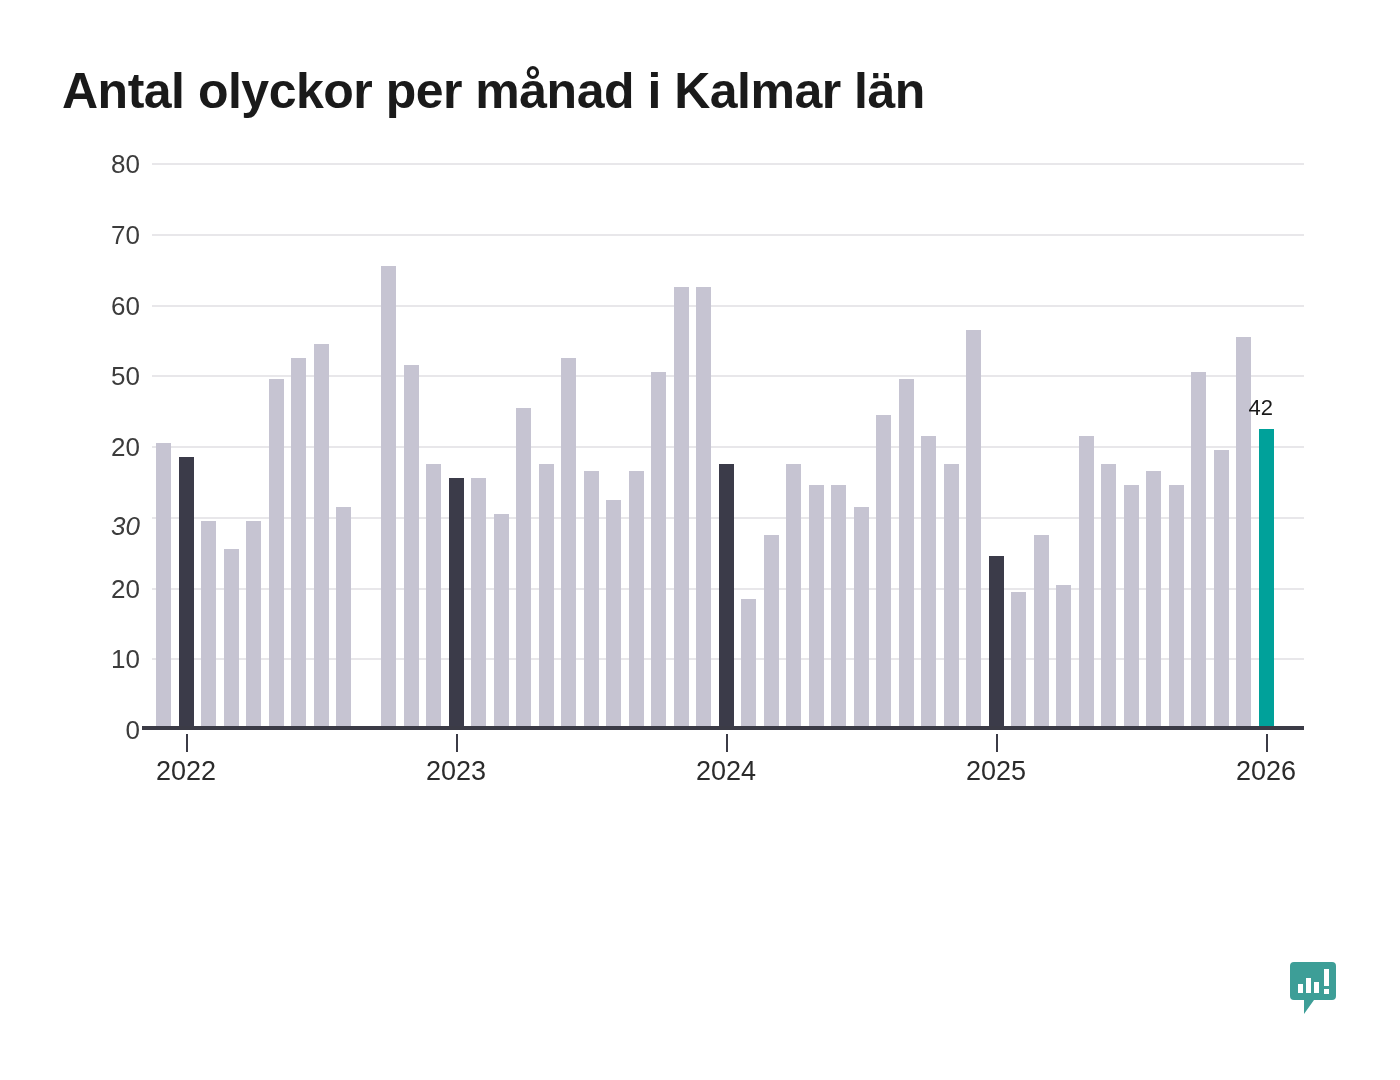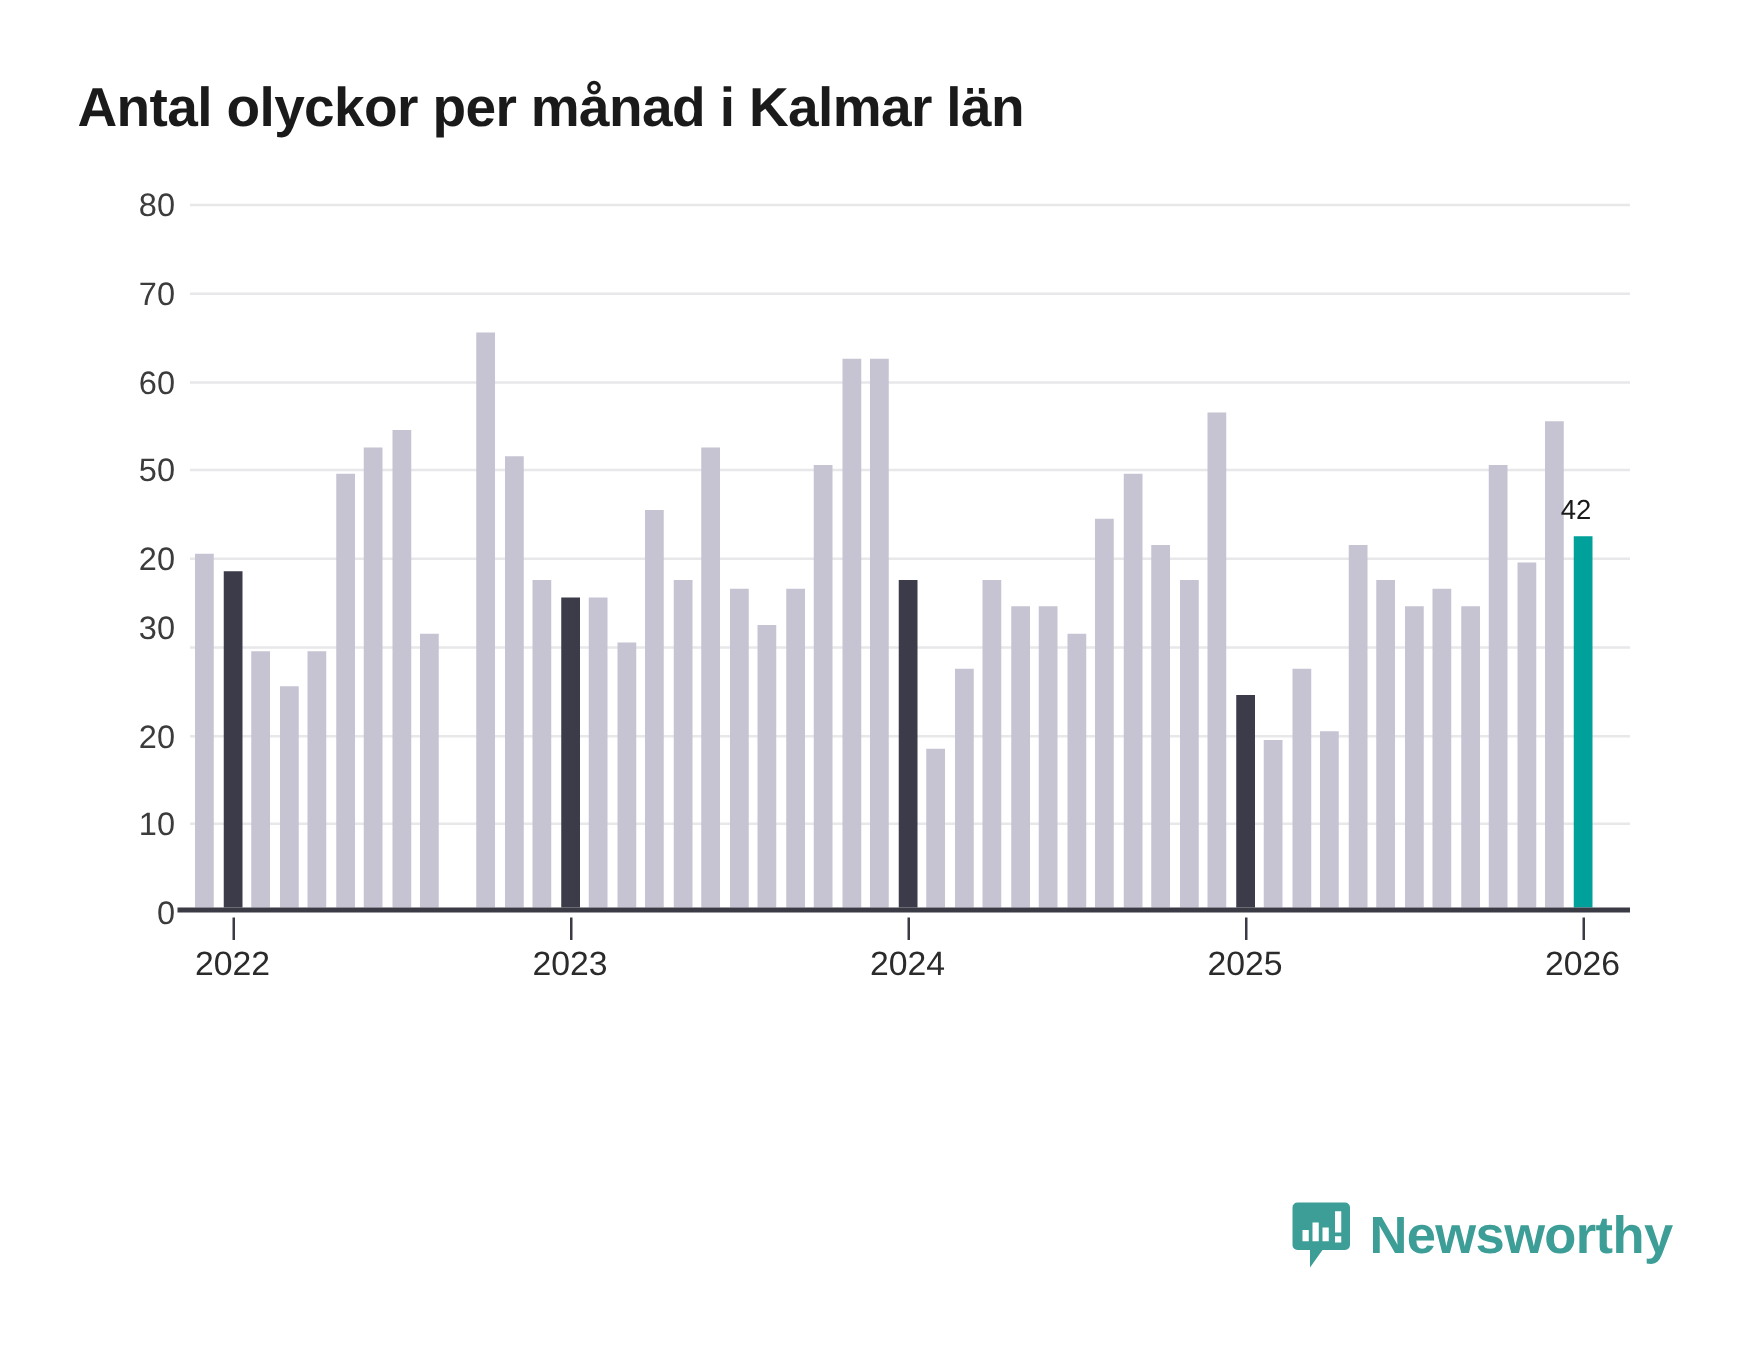--- a/index.html
+++ b/index.html
@@ -21,21 +21,21 @@
     width: 1400px;
     height: 1080px;
     box-sizing: border-box;
   }
 
   
   .chart-title {
     position: absolute;
     left: 62px;
     top: 62px;
-    font-size: 44px;
+    font-size: 50px;
     font-weight: 700;
     letter-spacing: -0.5px;
     color: #1a1a1a;
     white-space: nowrap;
   }
 
   
   .plot-wrap {
     position: absolute;
     left: 0;
@@ -174,21 +174,21 @@
 <div class="page">
 
   <div class="chart-title">Antal olyckor per månad i Kalmar län</div>
 
   <div class="plot-wrap">
 
     <div class="y-axis">
         <div class="y-tick-label" style="top: 570px;">0</div>
         <div class="y-tick-label" style="top: 499.25px; margin-left: 32px;">10</div>
         <div class="y-tick-label" style="top: 428.5px;">20</div>
-        <div class="y-tick-label" style="top: 342px;">30</div>
+        <div class="y-tick-label" style="top: 366px; font-style: italic;">30</div>
         <div class="y-tick-label" style="top: 287px;">20</div>
         <div class="y-tick-label" style="top: 216.25px;">50</div>
         <div class="y-tick-label" style="top: 145.5px;">60</div>
         <div class="y-tick-label" style="top: 74.75px;">70</div>
         <div class="y-tick-label" style="top: 4px;">80</div>
       </div>
 
     <div class="grid-area">
       <div class="gridline" style="top: 498.25px;"></div>
         <div class="gridline" style="top: 427.5px;"></div>
@@ -273,16 +273,15 @@
     <span class="logo-mark">
       <svg width="50" height="56" viewBox="0 0 50 56" xmlns="http://www.w3.org/2000/svg">
         <path d="M6 2 H44 A4 4 0 0 1 48 6 V36 A4 4 0 0 1 44 40 H26 L16 54 L16 40 H6 A4 4 0 0 1 2 36 V6 A4 4 0 0 1 6 2 Z" fill="#3d9e97"></path>
         <rect x="10" y="24" width="5" height="9" fill="#ffffff"></rect>
         <rect x="18" y="18" width="5" height="15" fill="#ffffff"></rect>
         <rect x="26" y="22" width="5" height="11" fill="#ffffff"></rect>
         <rect x="36" y="9" width="5" height="17" fill="#ffffff"></rect>
         <rect x="36" y="29" width="5" height="5" fill="#ffffff"></rect>
       </svg>
     </span>
-    <span class="logo-text">Newsworthy</span>
   </div>
 
 </div>
 
 </body></html>

